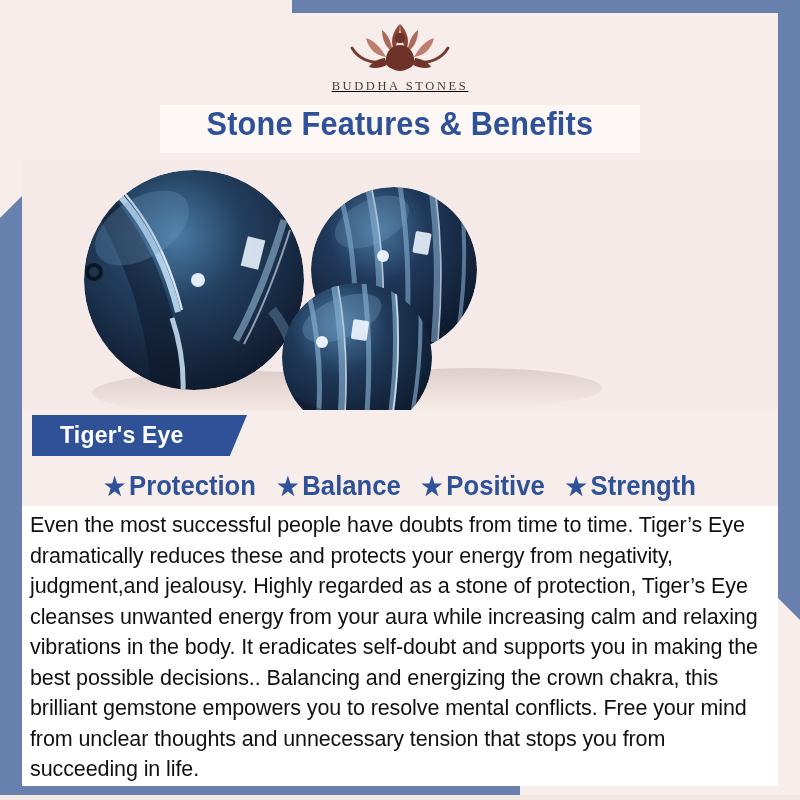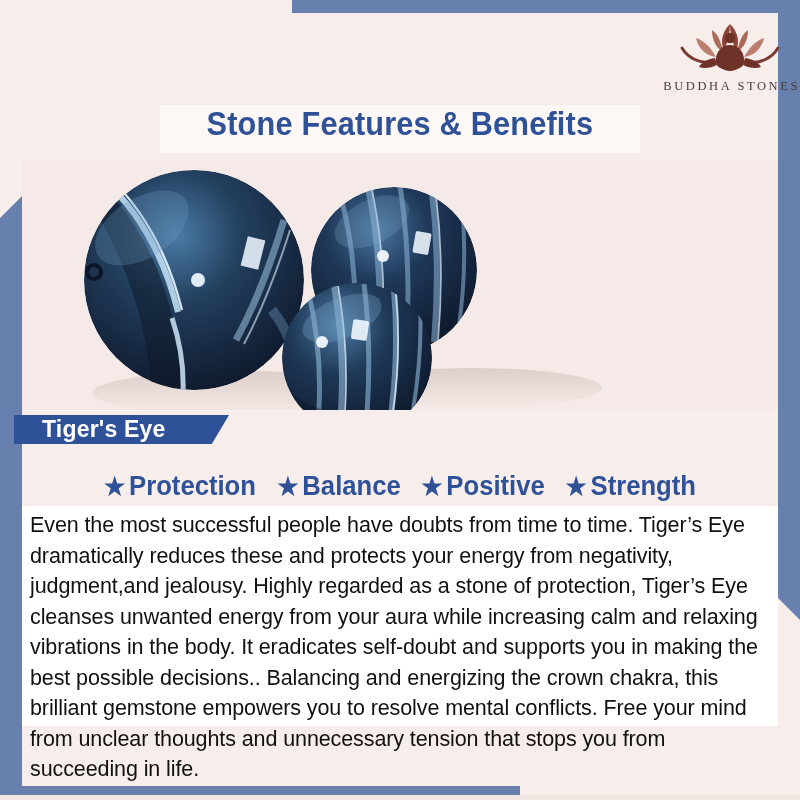--- a/index.html
+++ b/index.html
@@ -37,21 +37,21 @@
 
   
   .plate{
     position:absolute;left:22px;top:10px;right:22px;bottom:14px;
     background:#f7eeeb;
   }
 
   
   .logo-wrap{
     position:absolute;top:14px;left:0;right:0;height:90px;
-    display:flex;flex-direction:column;align-items:flex-end;justify-content:flex-start;
+    display:flex;flex-direction:column;align-items:center;justify-content:flex-start;text-decoration:underline;
   }
   .logo-mark{width:140px;height:64px;display:block;}
   .logo-text{
     margin-top:1px;
     font-size:12.5px;letter-spacing:2.6px;color:#4a3a36;
     font-family:"Liberation Serif", serif;font-weight:400;
   }
 
   
   .title-band{
@@ -69,21 +69,21 @@
 
   
   .photo{
     position:absolute;top:160px;left:22px;right:22px;height:250px;
     background:#f5eae7;overflow:hidden;
   }
   .photo svg{position:absolute;left:0;top:0;}
 
   
   .name-banner{
-    position:absolute;left:14px;top:415px;width:215px;height:29px;
+    position:absolute;left:32px;top:415px;width:215px;height:41px;
     background:#2f5197;
     clip-path:polygon(0 0,100% 0,92% 100%,0 100%);
     display:flex;align-items:center;
   }
   .name-text{
     color:#ffffff;font-size:23px;font-weight:bold;
     margin-left:28px;letter-spacing:.2px;
     font-family:"Liberation Sans",sans-serif;
   }
 
@@ -98,21 +98,21 @@
     font-family:"Liberation Sans Narrow","Liberation Sans",sans-serif;
     font-weight:bold;font-size:27px;
     transform:scaleX(.95);transform-origin:center;
     white-space:nowrap;
     padding:0 5px;
   }
   .star{font-size:25px;line-height:1;color:#2f5197;}
 
   
   .body-panel{
-    position:absolute;left:22px;top:506px;width:756px;height:220px;
+    position:absolute;left:22px;top:506px;width:756px;height:280px;
     background:#ffffff;
     padding:4px 0 0 4px;
     box-sizing:border-box;
   }
   .body-text{
     font-family:"Liberation Sans Narrow","Liberation Sans",sans-serif;
     font-size:21.5px;line-height:30.5px;color:#111111;
     letter-spacing:-.1px;
     margin:0;padding:0 10px 0 4px;
     text-align:left;

